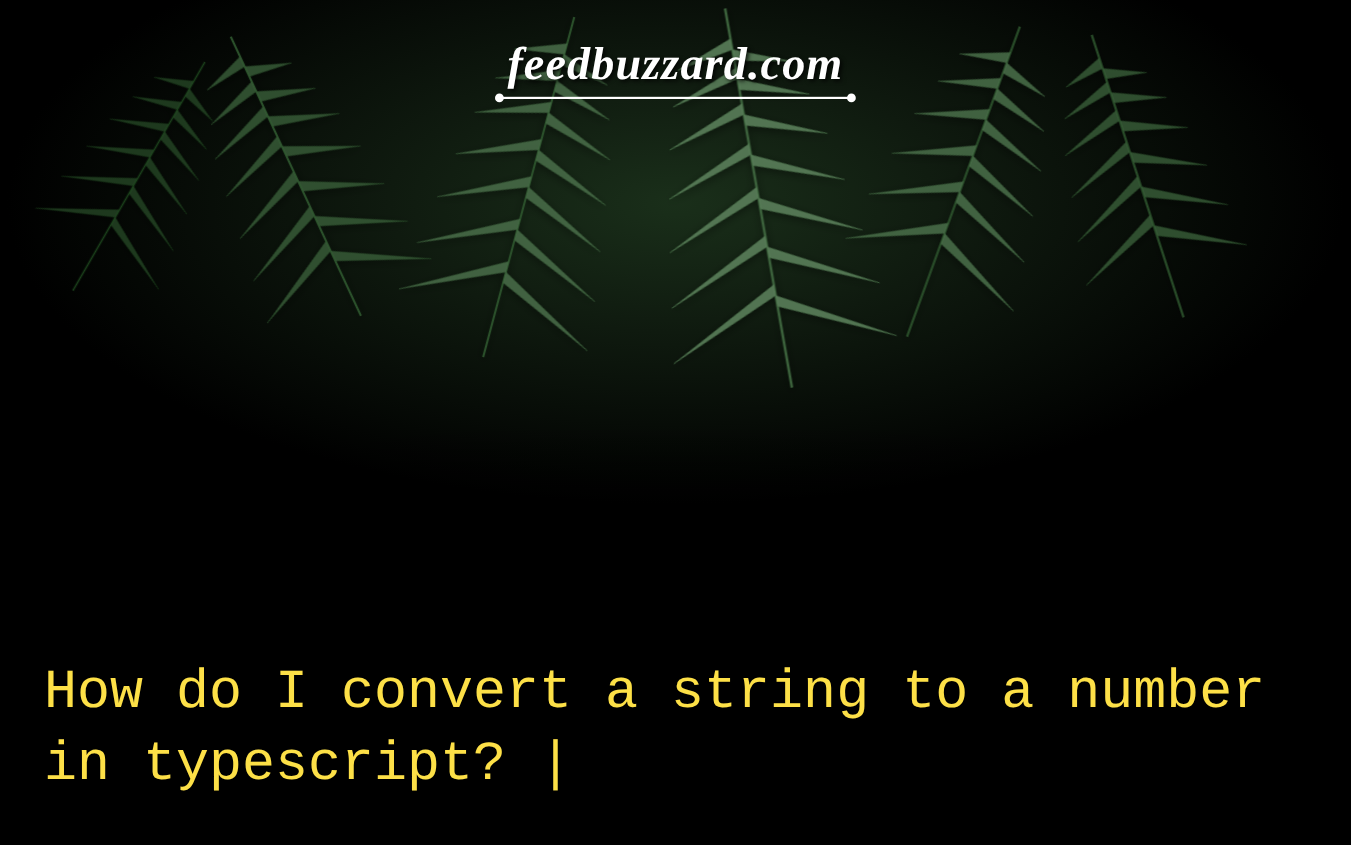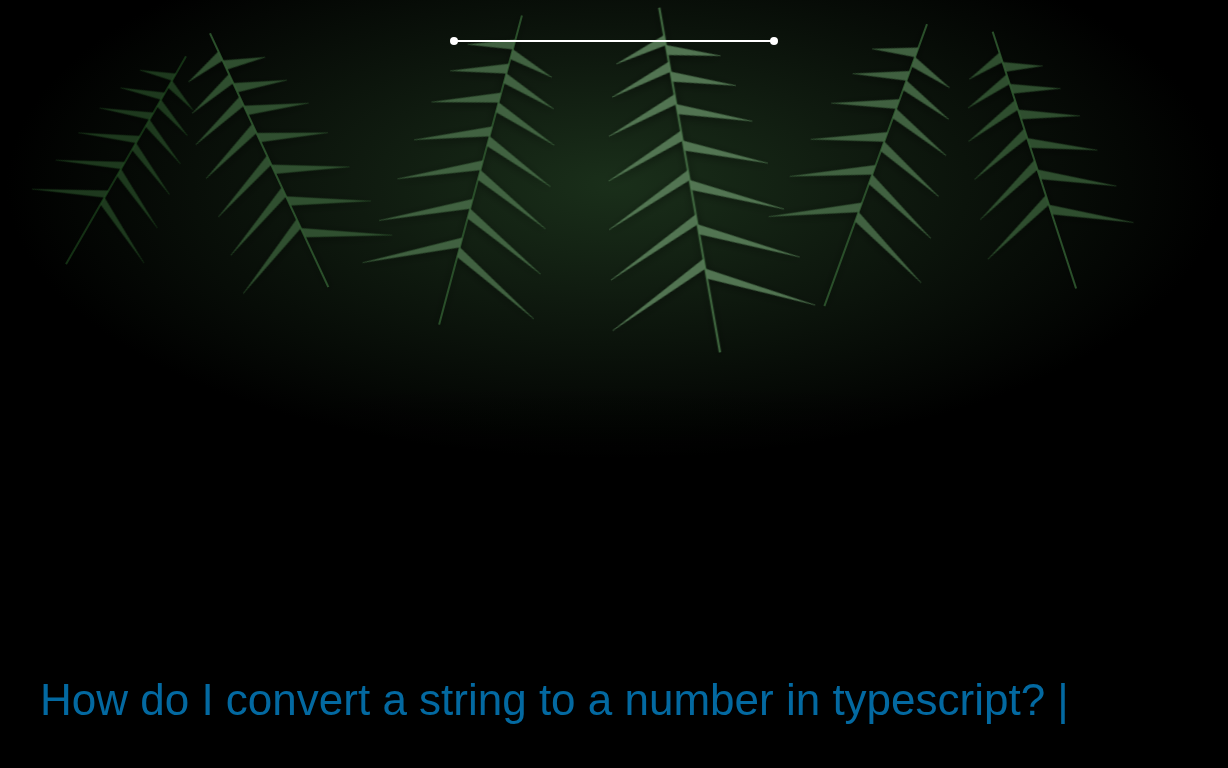--- a/index.html
+++ b/index.html
@@ -83,24 +83,24 @@
     
     .title-area {
       position: absolute;
       bottom: 40px;
       left: 40px;
       right: 40px;
       z-index: 10;
     }
     
     .article-title {
-      font-family: Liberation Sans, sans-serif;
-      font-size: 44px;
+      font-family: Liberation Mono, monospace;
+      font-size: 50px;
       font-weight: normal;
-      color: #0369a1;
+      color: #fde047;
       line-height: 1.3;
     }
     
     .dark-overlay {
       position: absolute;
       bottom: 0;
       left: 0;
       width: 100%;
       height: 50%;
       background: linear-gradient(180deg, transparent 0%, rgba(0,0,0,0.8) 30%, #000 60%);
@@ -234,18 +234,19 @@
         <path d="M75 155 L8 192 L75 163 Z" opacity="0.7"></path>
         <path d="M75 163 L142 200 L75 171 Z" opacity="0.7"></path>
       </g>
     </svg>
   </div>
 </div>
 
 <div class="dark-overlay"></div>
 
 <div class="logo-container">
+  <div class="logo-text">feedbuzzard.com</div>
   <div class="logo-underline"></div>
 </div>
 
 <div class="title-area">
   <h1 class="article-title">How do I convert a string to a number in typescript? |</h1>
 </div>
 
 </body></html>

